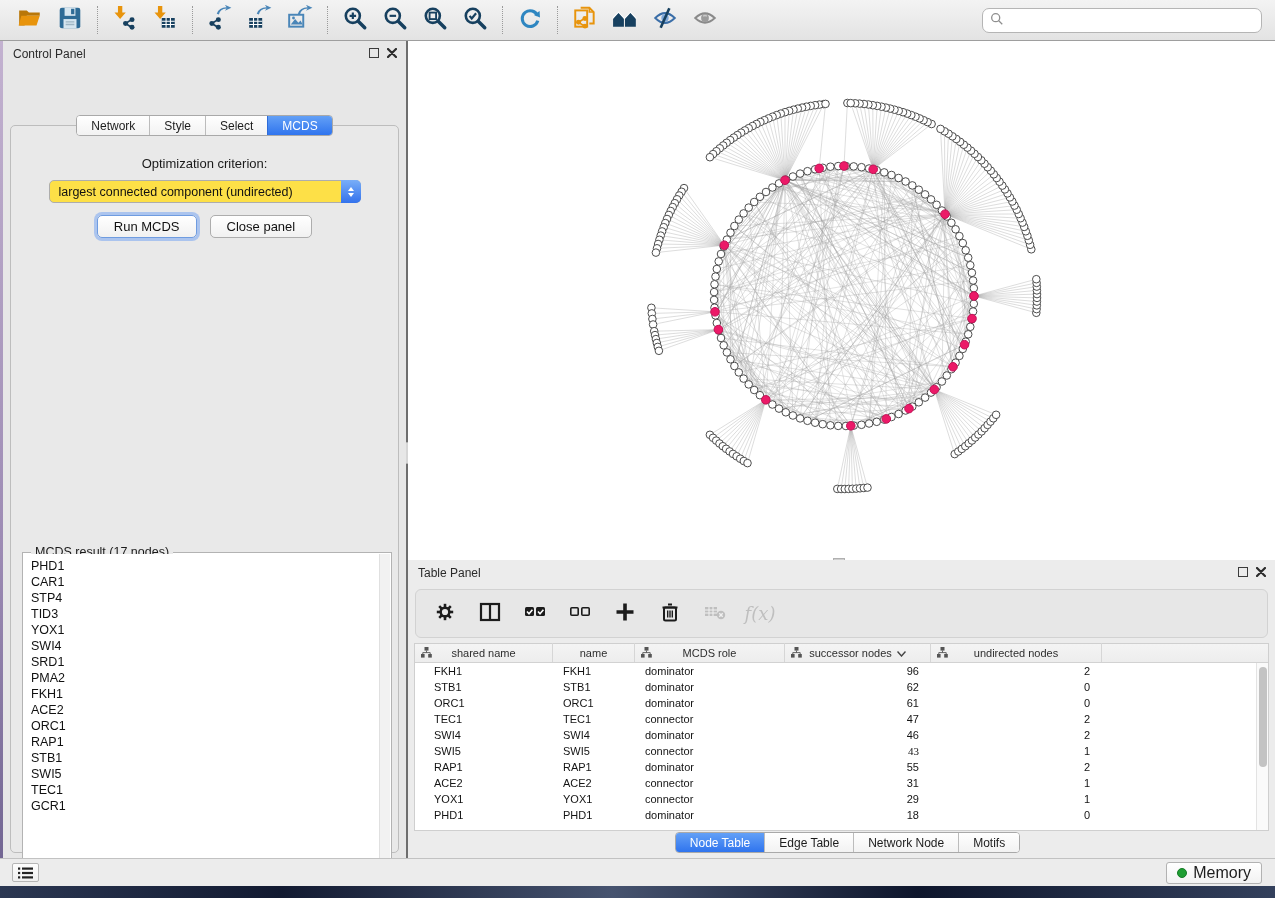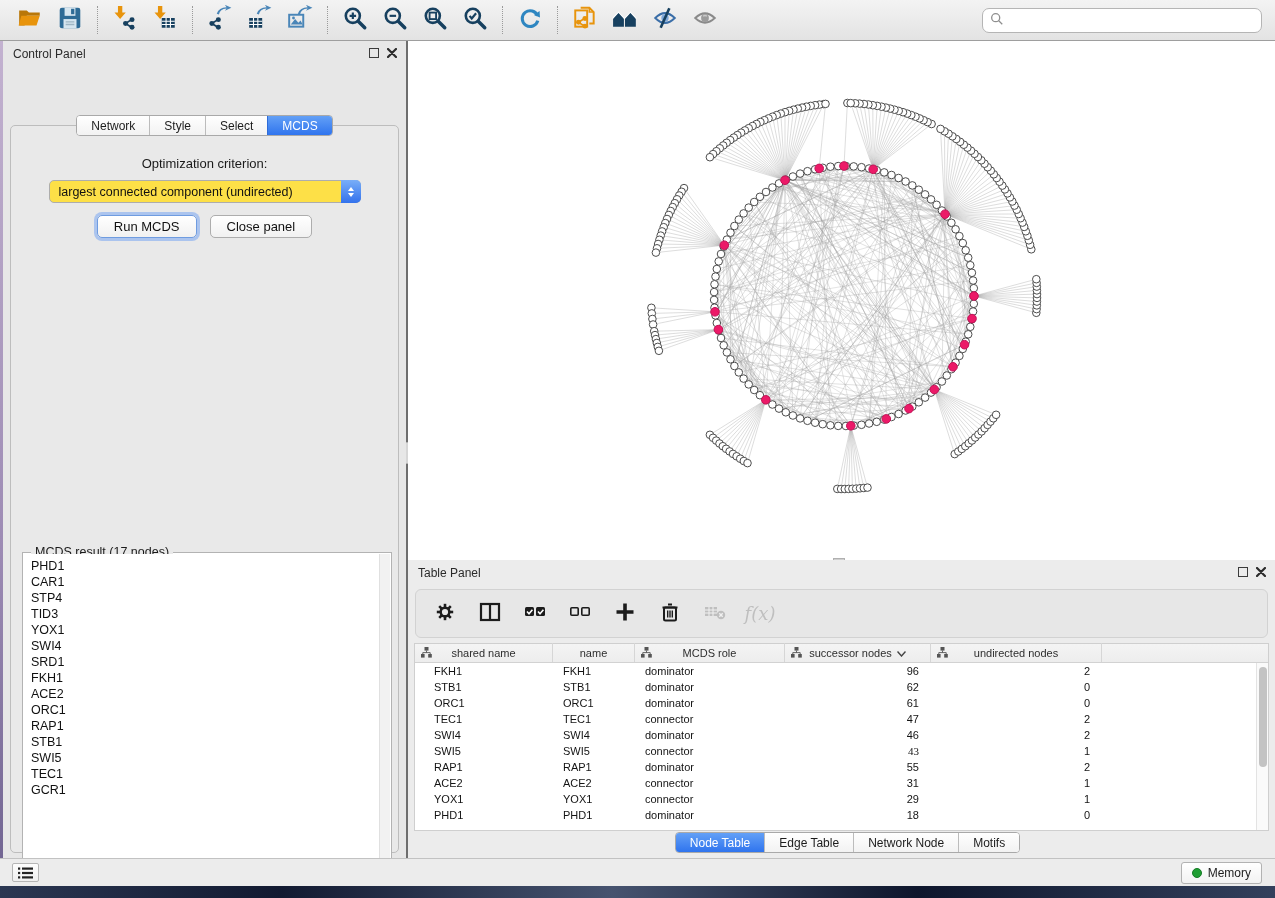--- a/index.html
+++ b/index.html
@@ -99,21 +99,21 @@
   .gr-cell { font-size:11px; color:#141414; line-height:16px; white-space:nowrap; overflow:hidden; }
   .gr-cell.num { text-align:right; }
   .grid-scroll { position:absolute; top:19px; right:0; width:12px; bottom:0; background:#fafafa; border-left:1px solid #e3e3e3; }
   .grid-thumb { position:absolute; left:1.5px; width:8px; border-radius:4px; background:#c3c3c3; }
 
   .tp-tabs { position:absolute; left:12px; right:0; top:272px; display:flex; justify-content:center; }
   .status-bar { position:absolute; left:0; top:858px; width:1275px; height:28px; background:#ececec; border-top:1px solid #c2c2c2; }
   .list-btn { position:absolute; left:12px; top:4px; width:27px; height:19px; background:linear-gradient(#fdfdfd,#efefef);
     border:1px solid #b5b5b5; border-radius:2px; display:flex; align-items:center; justify-content:center; }
   .memory-btn { position:absolute; right:13px; top:3px; height:22px; padding:0 10px; display:flex; align-items:center; gap:6px;
-    background:linear-gradient(#ffffff,#f2f2f2); border:1px solid #b2b2b2; border-radius:3px; font-size:12px; color:#1c1c1c; }
+    background:linear-gradient(#ffffff,#f2f2f2); border:1px solid #b2b2b2; border-radius:3px; font-size:16px; color:#1c1c1c; }
   .mem-dot { width:10px; height:10px; border-radius:50%; background:#1f9e33; border:1px solid #157c26; }
 </style>
 </head>
 <body>
 
 <div class="screen">
 
   <div class="toolbar" id="main-toolbar">
       <div class="tb-btn">
         <span><svg viewBox="0 0 24 24" width="26" height="26">
@@ -316,20 +316,21 @@
       <div class="groupbox">
         <span class="groupbox-label">MCDS result (17 nodes)</span>
         <div class="mcds-list" id="mcds-list">
             <div class="mcds-item">PHD1</div>
             <div class="mcds-item">CAR1</div>
             <div class="mcds-item">STP4</div>
             <div class="mcds-item">TID3</div>
             <div class="mcds-item">YOX1</div>
             <div class="mcds-item">SWI4</div>
             <div class="mcds-item">SRD1</div>
+            <div class="mcds-item">PMA2</div>
             <div class="mcds-item">FKH1</div>
             <div class="mcds-item">ACE2</div>
             <div class="mcds-item">ORC1</div>
             <div class="mcds-item">RAP1</div>
             <div class="mcds-item">STB1</div>
             <div class="mcds-item">SWI5</div>
             <div class="mcds-item">TEC1</div>
             <div class="mcds-item">GCR1</div>
           </div>
         <div class="mcds-scroll"></div>

